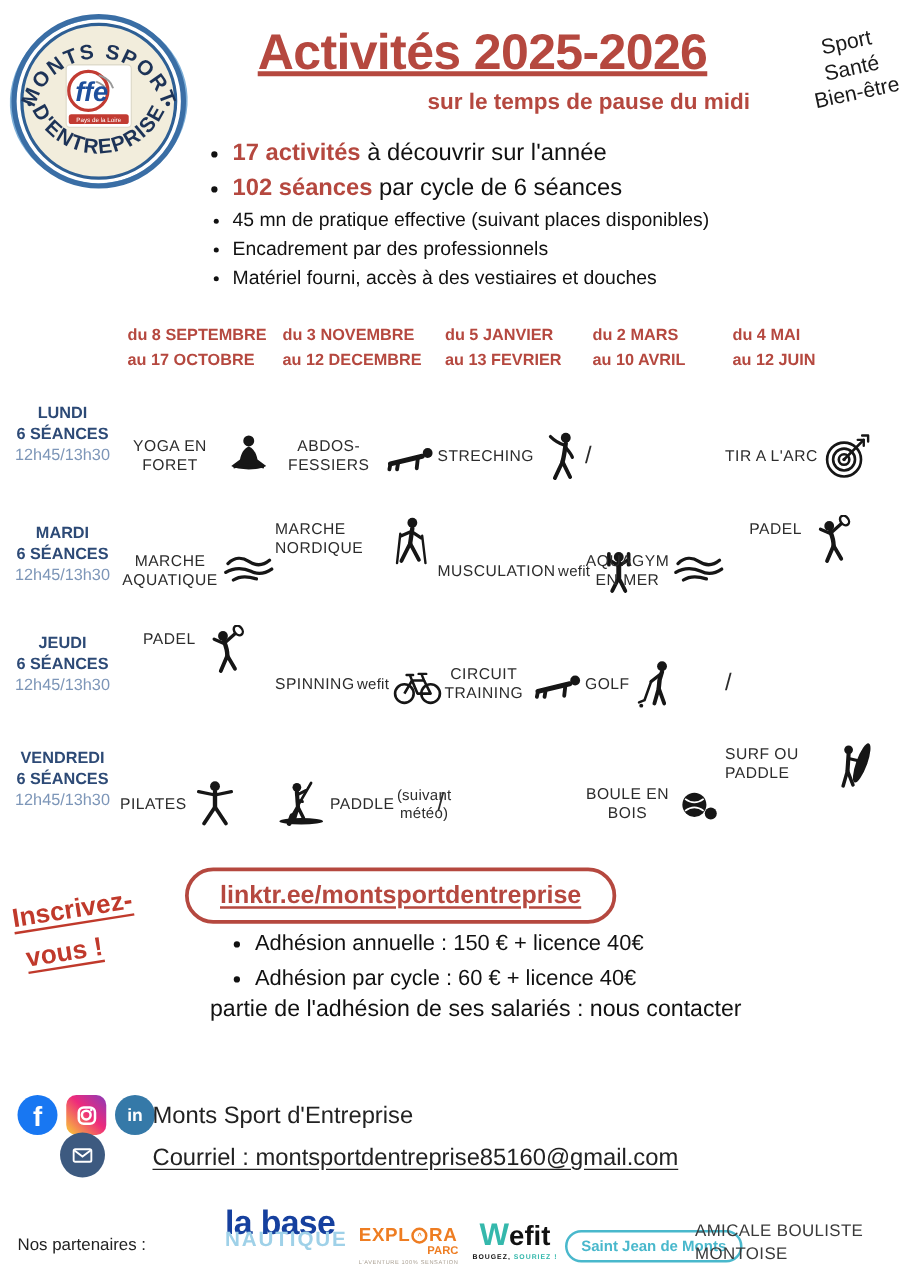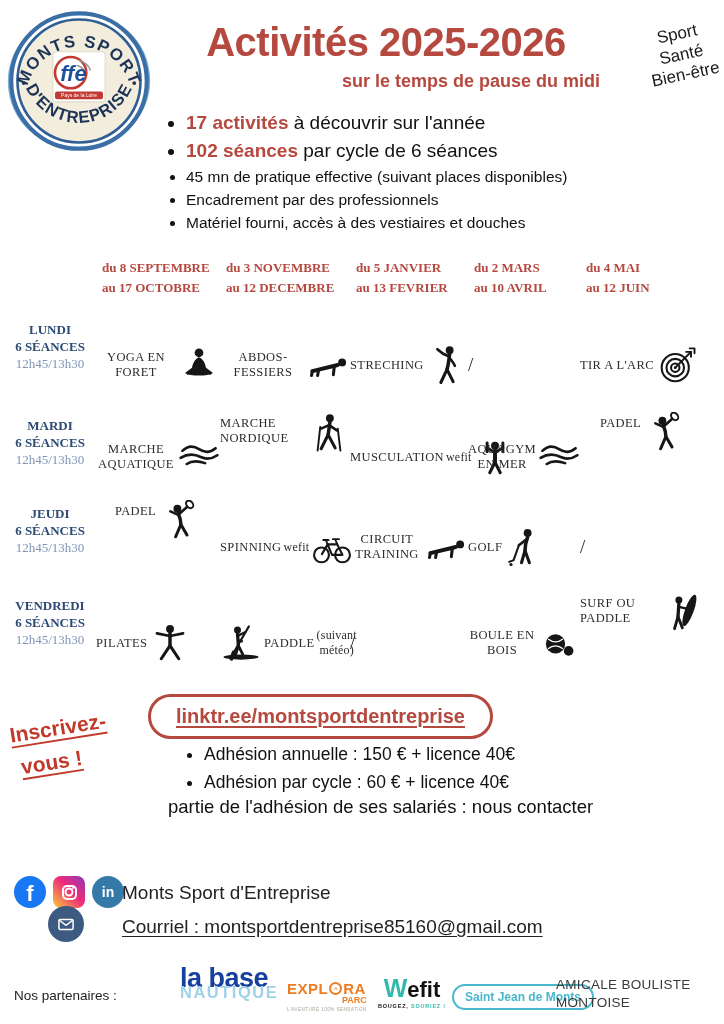--- a/index.html
+++ b/index.html
@@ -6,34 +6,34 @@
   body { background:#888; font-family:"Liberation Sans", sans-serif; }
   .page {
     position:relative; width:724px; height:1024px; margin:0 auto;
     background:#ffffff; overflow:hidden; color:#141414;
     font-family:"Liberation Sans", sans-serif;
   }
   
   .logo-badge { position:absolute; left:6px; top:8px; width:146px; height:146px; }
   
   .title-wrap { position:absolute; left:168px; top:20px; width:436px; text-align:center; }
-  .main-title { font-size:40px; font-weight:700; color:#b5483f; letter-spacing:-0.5px; }
+  .main-title { font-size:40px; font-weight:700; color:#b5483f; letter-spacing:-0.5px;text-decoration:underline; }
   .sub-title  { margin-top:6px; font-size:18px; font-weight:700; color:#b5483f; text-align:right; padding-right:4px; }
   .side-badge { position:absolute; right:8px; top:24px; transform:rotate(-12deg); text-align:center;
                 font-size:17px; line-height:1.22; color:#1a1a1a; font-weight:500; }
   
   .intro { position:absolute; left:186px; top:112px; width:520px; }
   .intro li { list-style:disc; margin-bottom:6px; color:#111; }
   .intro li.big   { font-size:19px; }
   .intro li.small { font-size:15.5px; margin-bottom:5px; }
   .intro .hot { color:#b5483f; font-weight:700; }
   
   .schedule { position:absolute; left:4px; top:252px; display:grid;
               grid-template-columns:92px 124px 130px 118px 112px 126px;
-              grid-template-rows:62px 96px 88px 92px 100px;font-family:Liberation Serif, serif; }
+              grid-template-rows:62px 96px 88px 92px 100px; }
   .period { padding:6px 2px 0 6px; color:#b5483f; font-weight:700; font-size:13px; line-height:1.5; }
   .period span { display:block; }
   .day { display:flex; flex-direction:column; justify-content:flex-start;
          padding-top:8px; text-align:center; line-height:1.3; }
   .day-name, .day-seances { font-size:13px; font-weight:700; color:#2d4a76; }
   .day-time { font-size:13px; color:#7d96b8; }
   .cell { display:flex; flex-direction:row; align-items:center; justify-content:flex-start;
           gap:2px; padding-top:6px; text-align:center; }
   .cell.inline { flex-direction:row; align-items:flex-start; justify-content:center; gap:3px; }
   .cell.inline .act-icon { margin-top:-4px; }

